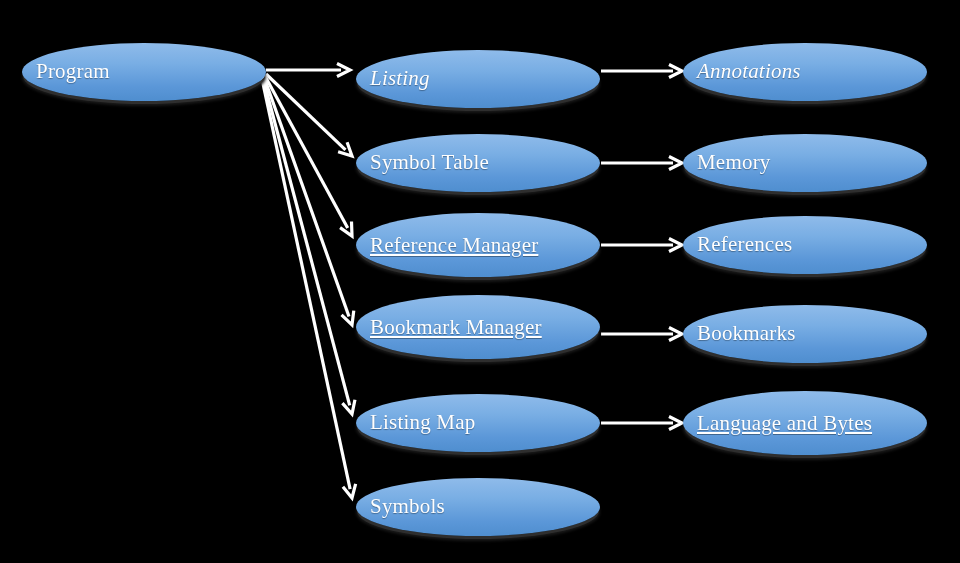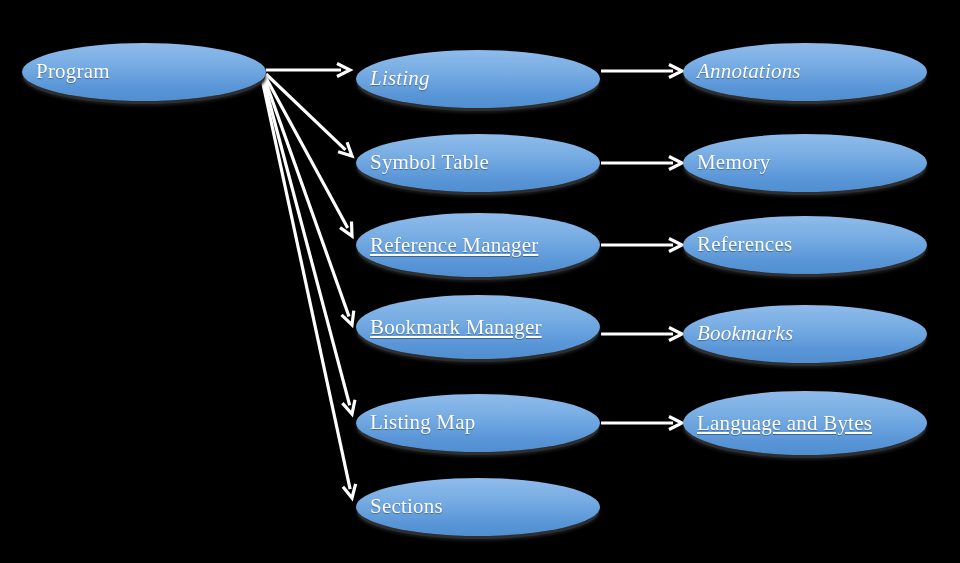--- a/index.html
+++ b/index.html
@@ -106,31 +106,31 @@
       <div class="node" style="left: 356px; top: 213px; width: 244px; height: 64px;">
         <span class="node-label two-line">Reference Manager</span>
       </div>
       <div class="node" style="left: 356px; top: 295px; width: 244px; height: 64px;">
         <span class="node-label two-line">Bookmark Manager</span>
       </div>
       <div class="node" style="left: 356px; top: 394px; width: 244px; height: 58px;">
         <span class="node-label">Listing Map</span>
       </div>
       <div class="node" style="left: 356px; top: 478px; width: 244px; height: 58px;">
-        <span class="node-label">Sections</span>
+        <span class="node-label">Symbols</span>
       </div>
       <div class="node" style="left: 683px; top: 43px; width: 244px; height: 58px; font-style: italic;">
         <span class="node-label">Annotations</span>
       </div>
       <div class="node" style="left: 683px; top: 134px; width: 244px; height: 58px;">
         <span class="node-label">Memory</span>
       </div>
       <div class="node" style="left: 683px; top: 216px; width: 244px; height: 58px;">
         <span class="node-label">References</span>
       </div>
-      <div class="node" style="left: 683px; top: 305px; width: 244px; height: 58px; font-style: italic;">
+      <div class="node" style="left: 683px; top: 305px; width: 244px; height: 58px;">
         <span class="node-label">Bookmarks</span>
       </div>
       <div class="node" style="left: 683px; top: 391px; width: 244px; height: 64px;">
         <span class="node-label two-line">Language and Bytes</span>
       </div>
     </div>
 </div>
 
 </body></html>

